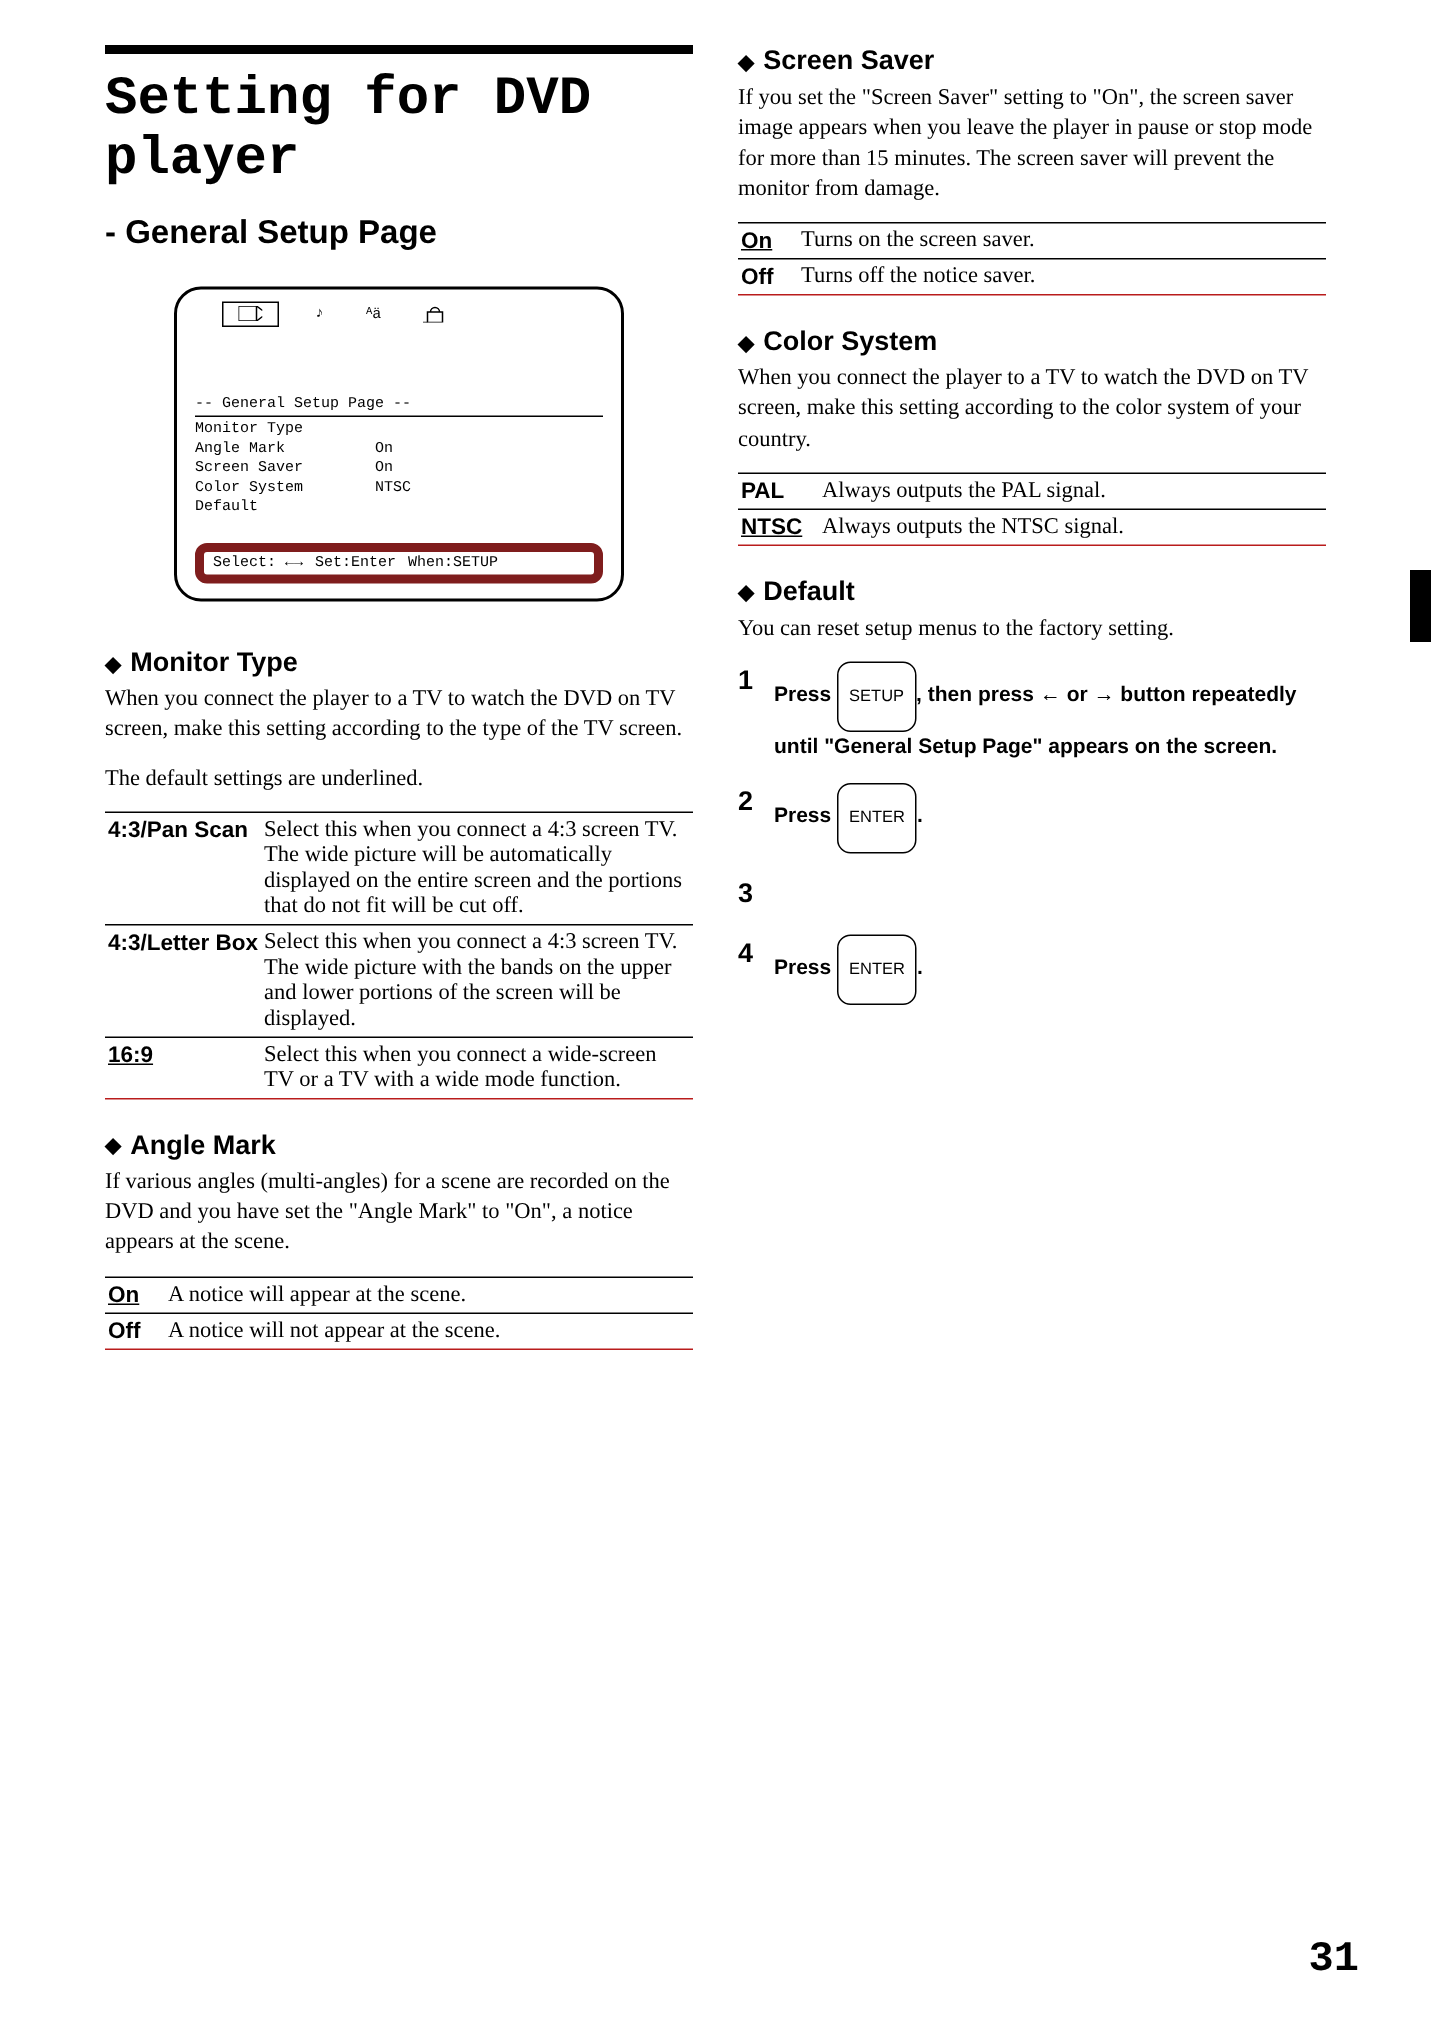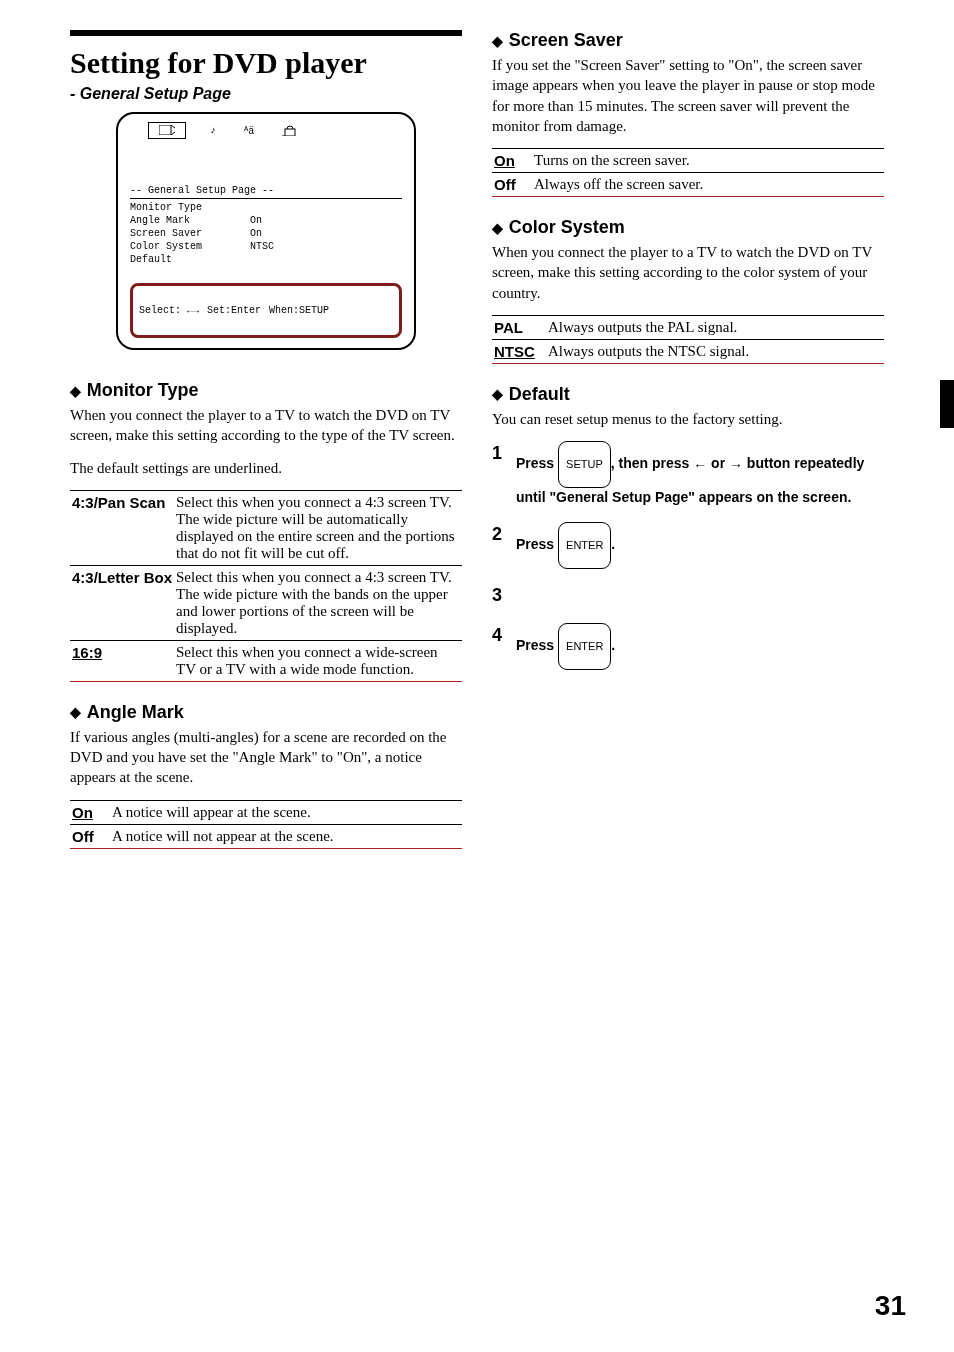--- a/index.html
+++ b/index.html
@@ -1,43 +1,43 @@
 <!DOCTYPE html>
 <html><head>
 <meta charset="utf-8">
 <style>
   * { margin: 0; padding: 0; box-sizing: border-box; }
   body { font-family: Georgia, 'Times New Roman', serif; background: #fff; color: #000; width: 954px; height: 1352px; position: relative; }
   .page { padding: 30px 70px 30px 70px; display: flex; gap: 30px; }
   .col { flex: 1; min-width: 0; }
   .thick-rule { height: 6px; background: #000; margin-bottom: 10px; width: 100%; }
-  .main-title { font-family: Liberation Serif, serif; font-weight: bold; font-size: 30px; line-height: 1.1; margin-bottom: 6px; }
-  .subtitle { font-family: Arial, Helvetica, sans-serif; font-weight: bold; font-size: 16px; margin-bottom: 9px; font-style: italic; }
+  .main-title { font-family: Liberation Mono, monospace; font-weight: bold; font-size: 36px; line-height: 1.1; margin-bottom: 17px; }
+  .subtitle { font-family: Arial, Helvetica, sans-serif; font-weight: bold; font-size: 22px; margin-bottom: 23px; }
   .osd { border: 2px solid #000; border-radius: 18px; padding: 8px 12px 10px 12px; margin: 0 auto 30px; width: 300px; font-family: 'Courier New', monospace; font-size: 10px; line-height: 1.3; }
   .osd-tabs { display: flex; gap: 20px; margin-left: 18px; margin-bottom: 2px; align-items: center; }
   .osd-tab-active { border: 1px solid #000; padding: 1px 10px; display: inline-block; }
   .osd-tab { padding: 1px 4px; }
   .osd-title { border-bottom: 1px solid #000; padding-bottom: 1px; margin-bottom: 2px; margin-top: 45px; }
   .osd-body { min-height: 78px; margin-bottom: 4px; }
-  .osd-footer { border: 3px solid #7f1d1d; border-radius: 8px; padding: 18px 6px; display: flex; gap: 8px; }
+  .osd-footer { border: 6px solid #7f1d1d; border-radius: 8px; padding: 1px 6px; display: flex; gap: 8px; }
   .section-head { display: flex; align-items: center; gap: 6px; font-family: Arial, Helvetica, sans-serif; font-weight: bold; font-size: 18px; margin-bottom: 4px; margin-top: 20px; }
   .diamond { font-size: 14px; color: #000; }
   .body-text { font-size: 15px; line-height: 1.35; margin-bottom: 12px; }
   .tbl { width: 100%; border-collapse: collapse; font-size: 15px; }
   .tbl td { border-top: 1px solid #000; padding: 3px 2px; vertical-align: top; }
   .tbl tr:last-child td { border-bottom: 1px solid #b91c1c; }
   .lbl { font-family: Arial, Helvetica, sans-serif; font-weight: bold; white-space: nowrap; padding-right: 8px; }
   .underline { text-decoration: underline; }
   .steps { margin-top: 12px; }
   .step { display: flex; gap: 8px; margin-bottom: 14px; font-family: Arial, Helvetica, sans-serif; font-weight: bold; font-size: 14px; line-height: 1.4; }
   .step-num { font-size: 18px; min-width: 16px; }
   .key { border: 1px solid #000; border-radius: 9px; padding: 15px 7px; font-size: 11px; font-weight: normal; font-family: Arial, sans-serif; display: inline-block; }
   .arrow { font-size: 14px; }
   .side-tab { position: absolute; right: 0; top: 380px; width: 14px; height: 48px; background: #000; }
-  .page-num { position: absolute; right: 48px; bottom: 30px; font-family: Liberation Sans, sans-serif; font-weight: bold; font-size: 28px; }
+  .page-num { position: absolute; right: 48px; bottom: 30px; font-family: Liberation Mono, monospace; font-weight: bold; font-size: 28px; }
   svg { vertical-align: middle; }
 </style>
 </head>
 <body>
 
 <div class="page">
 
   <div class="col">
     <div class="thick-rule"></div>
     <h1 class="main-title">Setting for DVD player</h1>
@@ -129,21 +129,21 @@
     </div>
     <p class="body-text">If you set the "Screen Saver" setting to "On", the screen saver image appears when you leave the player in pause or stop mode for more than 15 minutes. The screen saver will prevent the monitor from damage.</p>
     <table class="tbl">
       <tbody>
           <tr>
         <td class="lbl" style="width:40px"><span class="underline">On</span></td>
         <td>Turns on the screen saver.</td>
       </tr>
       <tr>
         <td class="lbl"><span>Off</span></td>
-        <td>Always off the screen saver.</td>
+        <td>Turns off the notice saver.</td>
       </tr>
     </tbody>
       </table>
 
     <div class="section-head">
       <span class="diamond">◆</span>
       <span>Color System</span>
     </div>
     <p class="body-text">When you connect the player to a TV to watch the DVD on TV screen, make this setting according to the color system of your country.</p>
     <table class="tbl">

